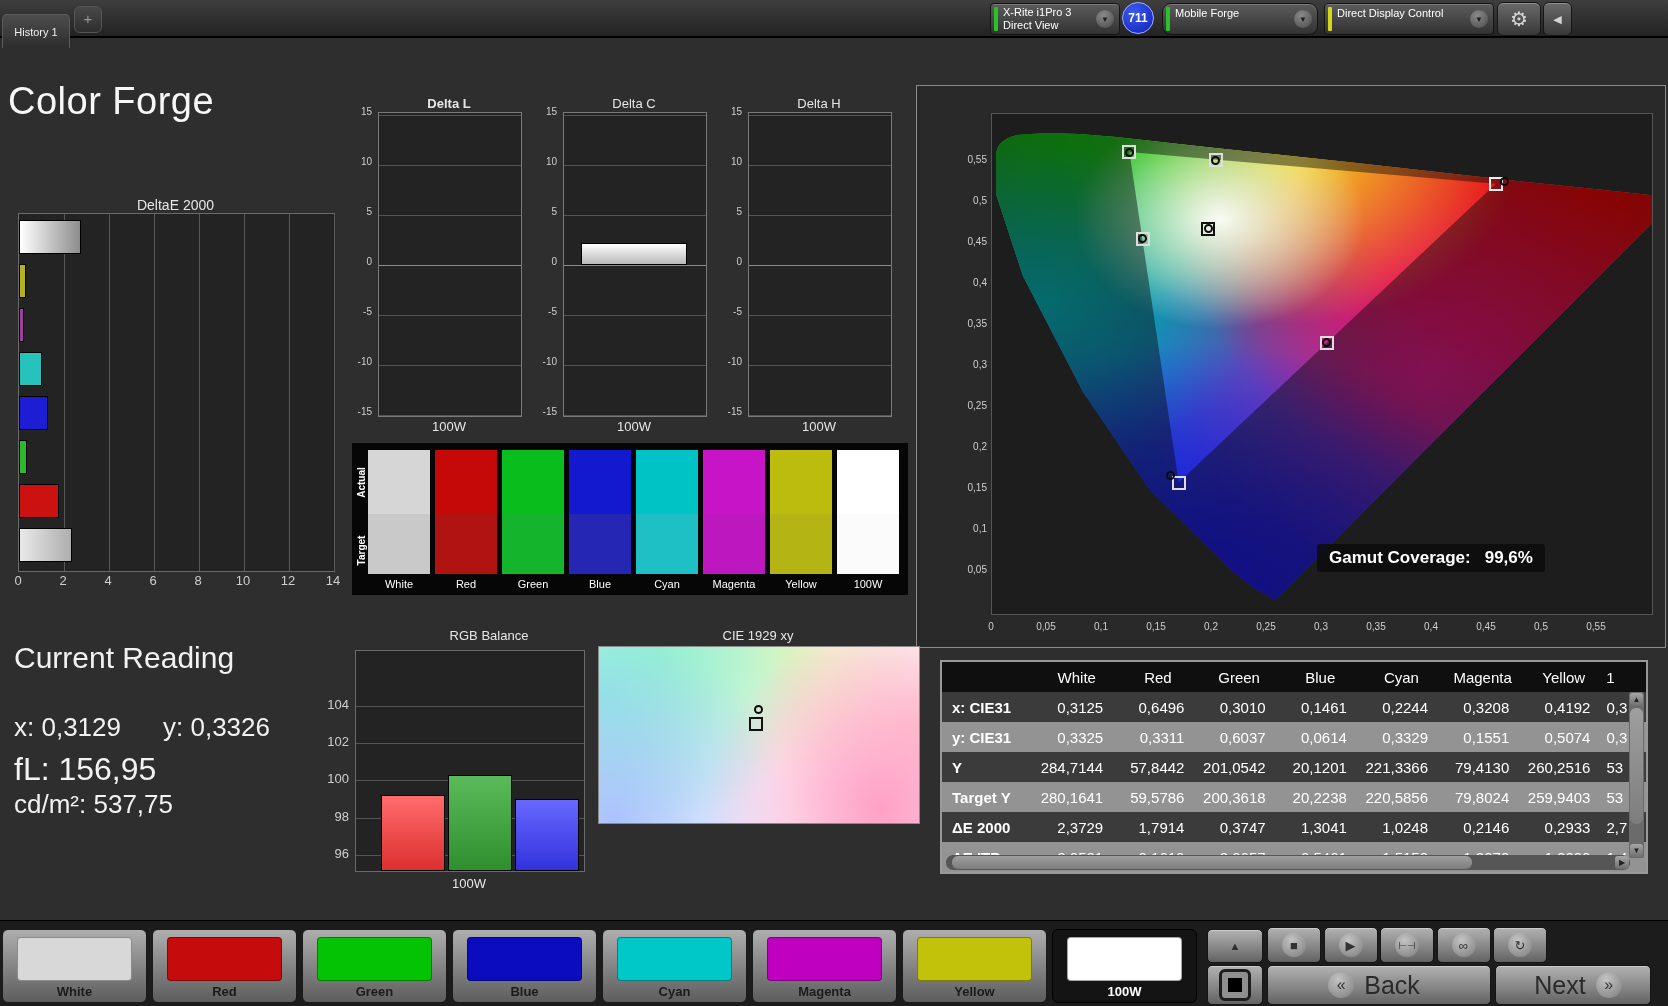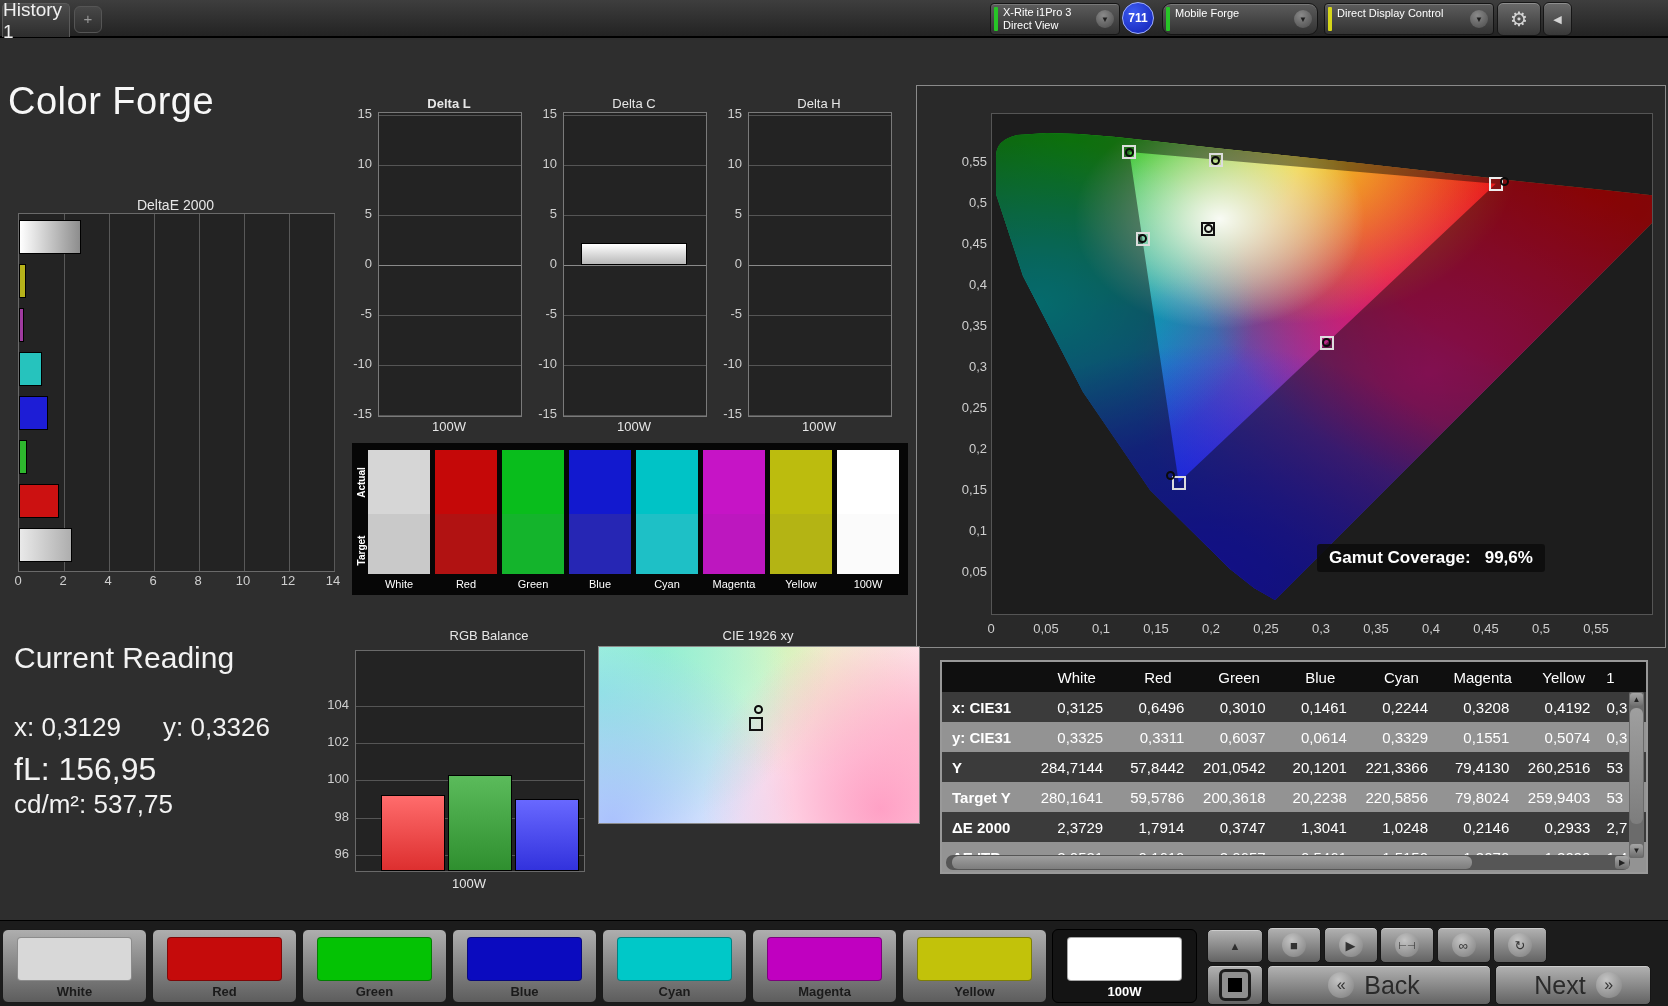--- a/index.html
+++ b/index.html
@@ -1,31 +1,31 @@
 <!DOCTYPE html>
 <html><head>
 <meta charset="utf-8">
 <style>
   html,body{margin:0;padding:0;}
   body{width:1668px;height:1006px;background:#2e2e2e;font-family:"Liberation Sans",sans-serif;color:#eee;overflow:hidden;position:relative;}
   .abs{position:absolute;}
   
   #topbar{left:0;top:0;width:1668px;height:36px;background:linear-gradient(#3e3e3e,#232323);border-bottom:2px solid #000;}
-  .tab{left:2px;top:3px;width:66px;height:33px;background:linear-gradient(#4d4d4d,#2d2d2d);border:1px solid #5a5a5a;border-bottom:none;border-radius:5px 5px 0 0;color:#f0f0f0;font-size:19px;display:flex;align-items:center;justify-content:center;}
+  .tab{left:2px;top:14px;width:66px;height:33px;background:linear-gradient(#4d4d4d,#2d2d2d);border:1px solid #5a5a5a;border-bottom:none;border-radius:5px 5px 0 0;color:#f0f0f0;font-size:11px;display:flex;align-items:center;justify-content:center;}
   .addbtn{left:74px;top:6px;width:26px;height:25px;border-radius:6px;background:linear-gradient(#484848,#2e2e2e);border:1px solid #555;color:#999;text-align:center;line-height:23px;font-size:15px;}
   .widget{top:3px;height:30px;border-radius:4px;background:linear-gradient(#5c5c5c,#323232);border:1px solid #141414;box-shadow:inset 0 1px 0 rgba(255,255,255,.18);display:flex;align-items:center;}
   .accent{width:4px;height:24px;margin:0 5px 0 3px;border-radius:1px;}
   .wtext{font-size:11px;line-height:13px;color:#fff;white-space:nowrap;flex:1;}
   .warrow{color:#1d1d1d;font-size:8px;margin:0 5px 0 7px;background:radial-gradient(circle at 40% 30%,#8a8a8a,#4a4a4a);border-radius:50%;min-width:18px;height:18px;display:flex;align-items:center;justify-content:center;}
   .badge{left:1122px;top:2px;width:32px;height:32px;border-radius:50%;background:radial-gradient(circle at 35% 30%,#3c5bf0,#101fb4);border:1px solid #9fb0ff;color:#fff;font-size:12px;font-weight:bold;display:flex;align-items:center;justify-content:center;box-sizing:border-box;}
   .iconbtn{top:2px;height:32px;border-radius:6px;background:linear-gradient(#6a6a6a,#383838);border:1px solid #161616;color:#d5d5d5;display:flex;align-items:center;justify-content:center;box-shadow:inset 0 1px 0 rgba(255,255,255,.25);}
   
   #pagetitle{left:8px;top:80px;font-size:38px;color:#f7f7f7;letter-spacing:.5px;}
   .charttitle{font-size:13px;color:#e6e6e6;text-align:center;}
-  .ticklabel{position:absolute;font-size:13px;color:#cfcfcf;}
+  .ticklabel{position:absolute;font-size:10px;color:#cfcfcf;}
   .plot{position:absolute;background:#232323;border:1px solid #6a6a6a;}
   .gridV{position:absolute;top:0;bottom:0;width:1px;background:#585858;}
   .gridH{position:absolute;left:0;right:0;height:1px;background:#555;}
   .bar{position:absolute;border:1px solid #000;box-sizing:border-box;}
   
   #strip{left:352px;top:443px;width:556px;height:152px;background:#060606;}
   .vlabel{position:absolute;width:70px;text-align:center;transform:rotate(-90deg);font-size:10px;font-weight:bold;color:#fff;}
   .stripswatch{position:absolute;}
   .striplabel{position:absolute;font-size:11px;color:#fff;text-align:center;}
   
@@ -345,21 +345,21 @@
   </div>
 <div id="rgbticks">
     <div class="ticklabel" style="left: 313px; top: 697px; width: 36px; text-align: right; font-size: 13px;">104</div>
     <div class="ticklabel" style="left: 313px; top: 734.2px; width: 36px; text-align: right; font-size: 13px;">102</div>
     <div class="ticklabel" style="left: 313px; top: 771.4px; width: 36px; text-align: right; font-size: 13px;">100</div>
     <div class="ticklabel" style="left: 313px; top: 808.6px; width: 36px; text-align: right; font-size: 13px;">98</div>
     <div class="ticklabel" style="left: 313px; top: 845.8px; width: 36px; text-align: right; font-size: 13px;">96</div>
   </div>
 <div class="charttitle abs" style="left:355px;top:876px;width:228px;">100W</div>
 
-<div class="charttitle abs" style="left:598px;top:628px;width:320px;">CIE 1926 xy</div>
+<div class="charttitle abs" style="left:598px;top:628px;width:320px;">CIE 1929 xy</div>
 <div id="cie31field" class="abs">
   <div class="marker-sq" id="cie31sq" style="border-color: rgb(17, 17, 17); left: calc(49% - 7px); top: calc(44% - 7px);"></div>
   <div class="marker-ci" id="cie31ci" style="left: calc(49% - 2px); top: calc(44% - 19px);"></div>
 </div>
 
 <div id="meastable" class="abs">
   <div id="tbody">
       <div class="trow thead">
         <div class="lab"></div>
         <div class="cell">White</div>

